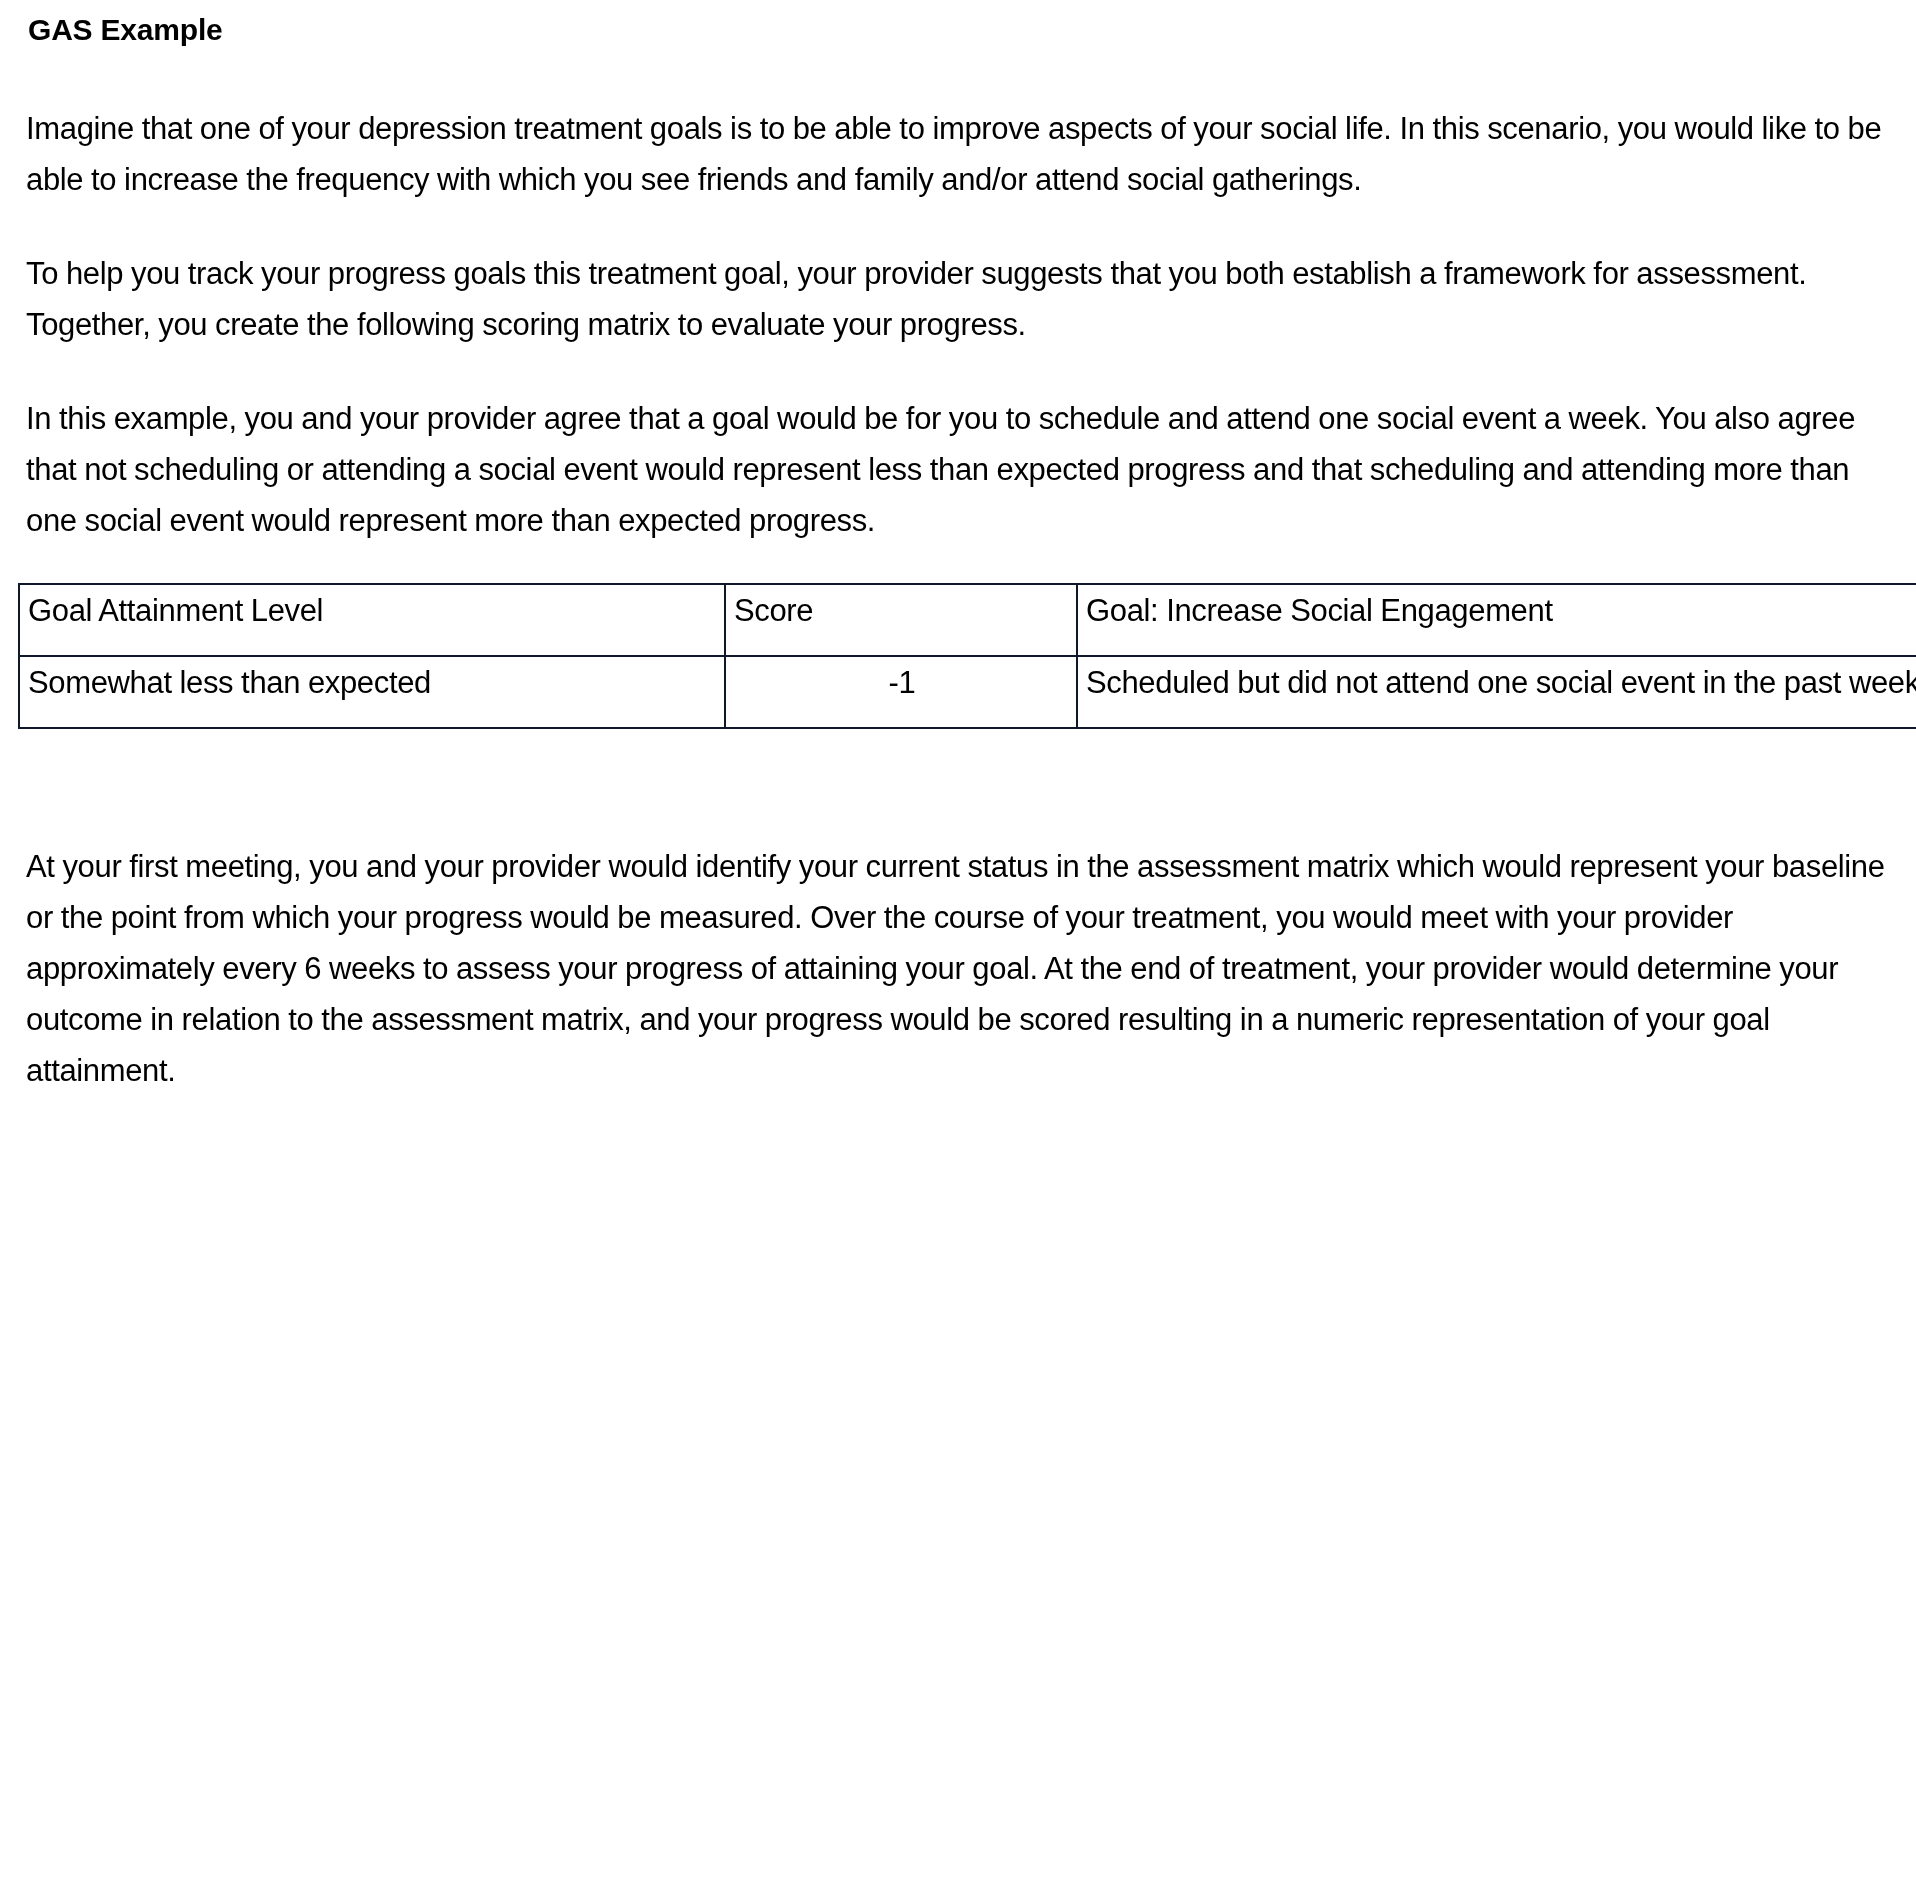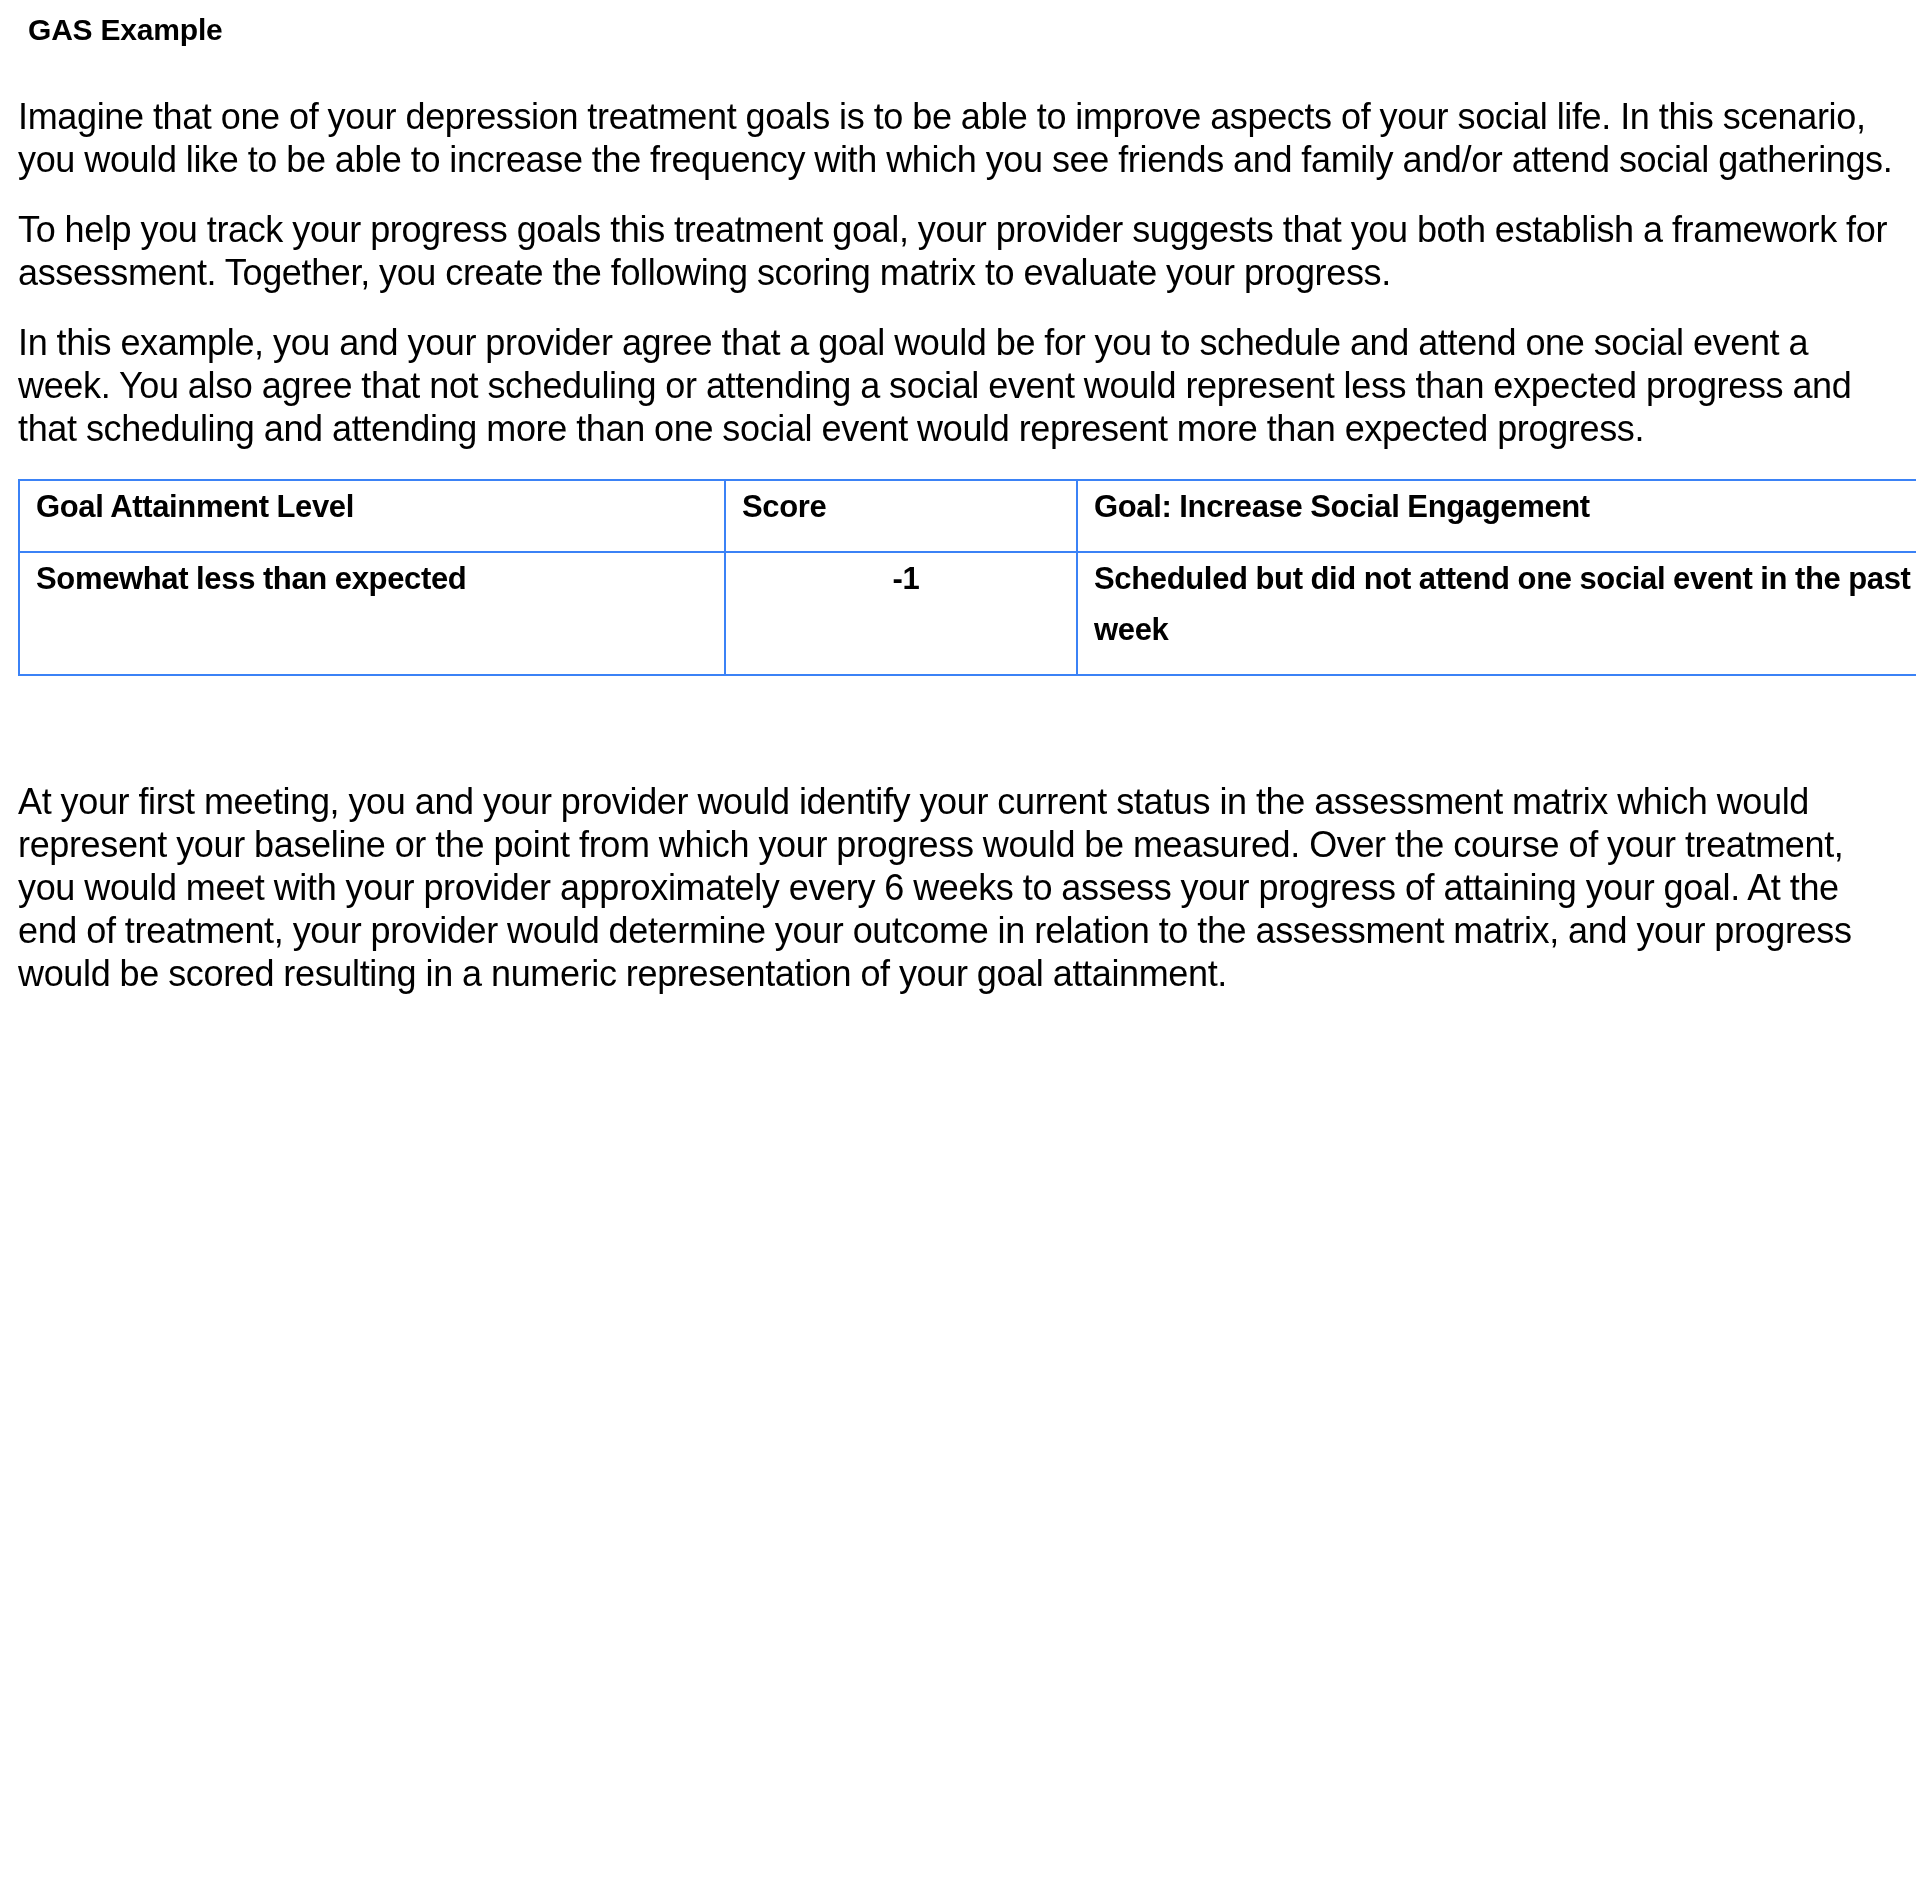--- a/index.html
+++ b/index.html
@@ -23,47 +23,47 @@
   }
   .doc-title {
     font-size: 30px;
     font-weight: bold;
     line-height: 36px;
     margin: 10px;
     padding-top: 2px;
     letter-spacing: -0.2px;
   }
   .para {
-    font-size: 36px;
-    line-height: 43px;
-    margin: 0;
+    font-size: 31px;
+    line-height: 51px;
+    margin: 8px;
     letter-spacing: -0.35px;
     word-spacing: -0.4px;
   }
   .gap-after-title { height: 37px; }
   .gap-para { height: 27px; }
   .gap-before-table { height: 29px; }
   .gap-after-table { height: 104px; }
 
   table.gas-table {
     border-collapse: collapse;
     width: 1887px;
     table-layout: fixed;
     margin: 0;
   }
   table.gas-table td,
   table.gas-table th {
-    border: 2px solid #3b82f6;
+    border: 2px solid #0f172a;
     vertical-align: top;
     font-size: 31px;
     line-height: 51px;
-    font-weight: bold;
+    font-weight: normal;
     letter-spacing: -0.35px;
     word-spacing: -0.4px;
-    padding: 0px 6px 19px 16px;
+    padding: 0px 6px 19px 8px;
     box-sizing: border-box;
   }
   table.gas-table th { text-align: left; }
   .col-level { width: 706px; }
   .col-score { width: 352px; text-align: center; }
   .col-goal  { width: 875px; }
   th.col-score { text-align: center; }
   .row-header td, .row-header th { padding-bottom: 1px; }
 </style>
 </head>

